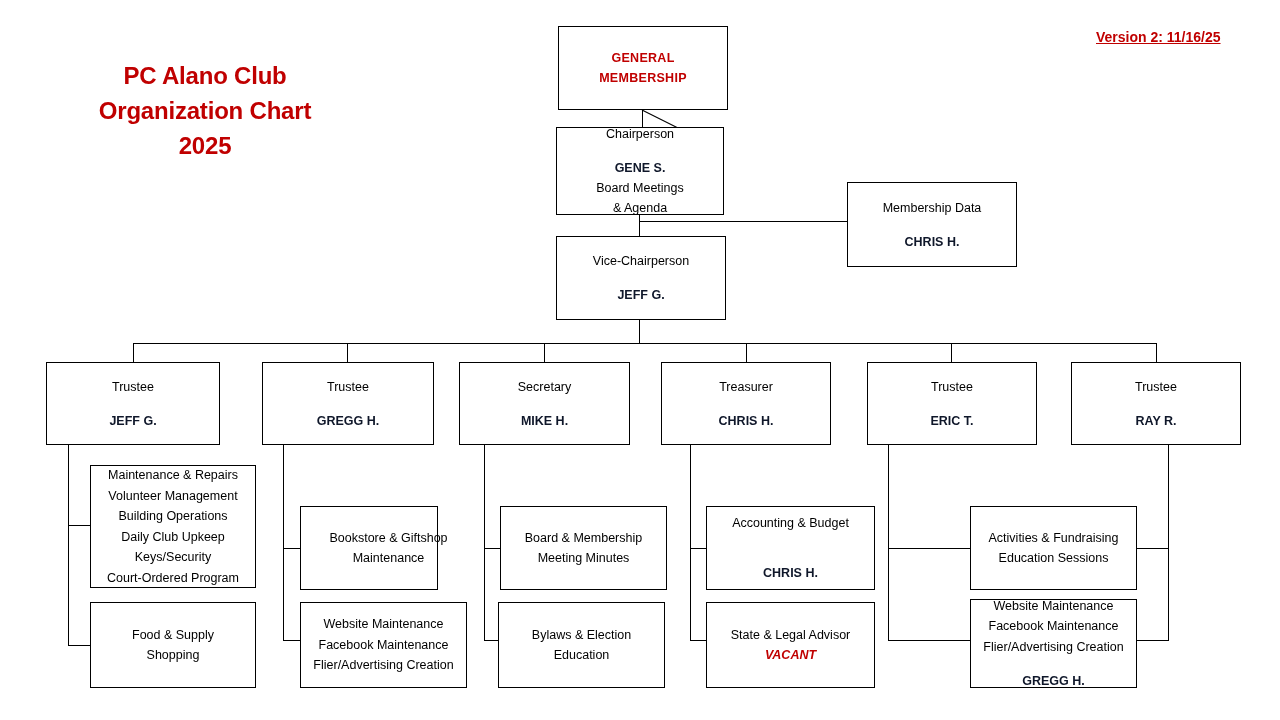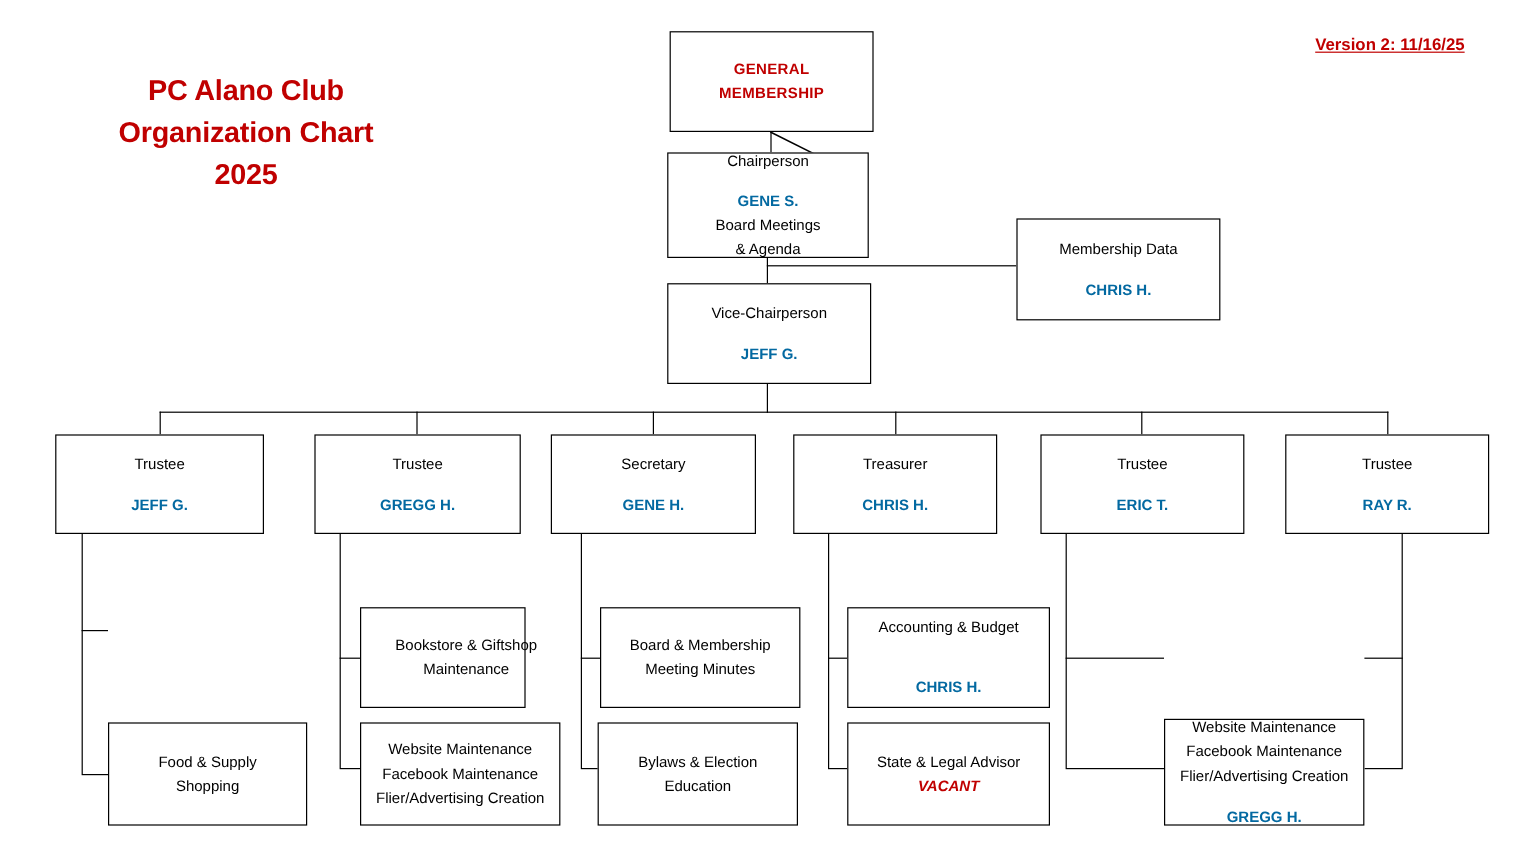--- a/index.html
+++ b/index.html
@@ -41,21 +41,21 @@
     align-items:center;
     justify-content:center;
     text-align:center;
     font-size:12.5px;
     color:#000000;
     line-height:20px;
     padding:2px 4px;
     z-index:3;
   }
   .node .ln{display:block;white-space:nowrap;}
-  .node .red{color:#0369a1;font-weight:bold;margin-top:14px;}
+  .node .red{color:#0f172a;font-weight:bold;margin-top:14px;}
   .node .redi{color:#C00000;font-weight:bold;font-style:italic;}
   .node.heading .ln{font-weight:bold;color:#C00000;letter-spacing:0.3px;}
   .node.sub{line-height:20.5px;}
 
   
   .ln-h,.ln-v{position:absolute;background:#000000;z-index:1;}
   .ln-h{height:1.2px;}
   .ln-v{width:1.2px;}
 
   svg.diag{position:absolute;z-index:2;overflow:visible;}
@@ -140,38 +140,46 @@
     <span class="ln red">JEFF G.</span>
   </div>
 
   <div class="node" style="left:262px;top:362px;width:172px;height:83px;">
     <span class="ln">Trustee</span>
     <span class="ln red">GREGG H.</span>
   </div>
 
   <div class="node" style="left:459px;top:362px;width:171px;height:83px;">
     <span class="ln">Secretary</span>
-    <span class="ln red">GENE H.</span>
+    <span class="ln red">MIKE H.</span>
   </div>
 
   <div class="node" style="left:661px;top:362px;width:170px;height:83px;">
     <span class="ln">Treasurer</span>
     <span class="ln red">CHRIS H.</span>
   </div>
 
   <div class="node" style="left:867px;top:362px;width:170px;height:83px;">
     <span class="ln">Trustee</span>
     <span class="ln red">ERIC T.</span>
   </div>
 
   <div class="node" style="left:1071px;top:362px;width:170px;height:83px;">
     <span class="ln">Trustee</span>
     <span class="ln red">RAY R.</span>
   </div>
 
+  <div class="node sub" style="left:90px;top:465px;width:166px;height:123px;">
+    <span class="ln">Maintenance &amp; Repairs</span>
+    <span class="ln">Volunteer Management</span>
+    <span class="ln">Building Operations</span>
+    <span class="ln">Daily Club Upkeep</span>
+    <span class="ln">Keys/Security</span>
+    <span class="ln">Court-Ordered Program</span>
+  </div>
 
   <div class="node sub" style="left:90px;top:602px;width:166px;height:86px;">
     <span class="ln">Food &amp; Supply</span>
     <span class="ln">Shopping</span>
   </div>
 
   <div class="node sub" style="left:300px;top:506px;width:138px;height:84px;padding-left:43px;">
     <span class="ln">Bookstore &amp; Giftshop</span>
     <span class="ln">Maintenance</span>
   </div>
@@ -195,20 +203,24 @@
   <div class="node sub" style="left:706px;top:506px;width:169px;height:84px;gap:15px;">
     <span class="ln">Accounting &amp; Budget</span>
     <span class="ln red">CHRIS H.</span>
   </div>
 
   <div class="node sub" style="left:706px;top:602px;width:169px;height:86px;">
     <span class="ln">State &amp; Legal Advisor</span>
     <span class="ln redi">VACANT</span>
   </div>
 
+  <div class="node sub" style="left:970px;top:506px;width:167px;height:84px;">
+    <span class="ln">Activities &amp; Fundraising</span>
+    <span class="ln">Education Sessions</span>
+  </div>
 
   <div class="node sub" style="left:970px;top:599px;width:167px;height:89px;">
     <span class="ln">Website Maintenance</span>
     <span class="ln">Facebook Maintenance</span>
     <span class="ln">Flier/Advertising Creation</span>
     <span class="ln red">GREGG H.</span>
   </div>
 
 </div>
 

